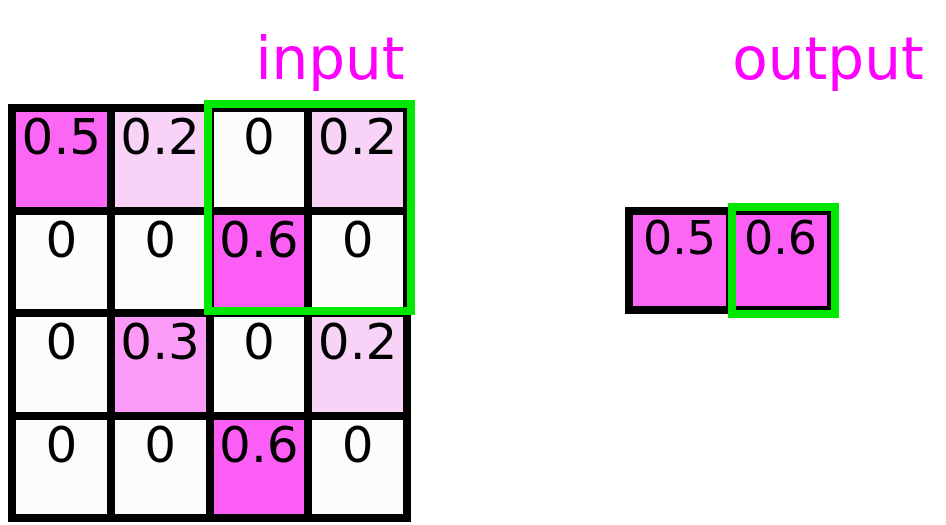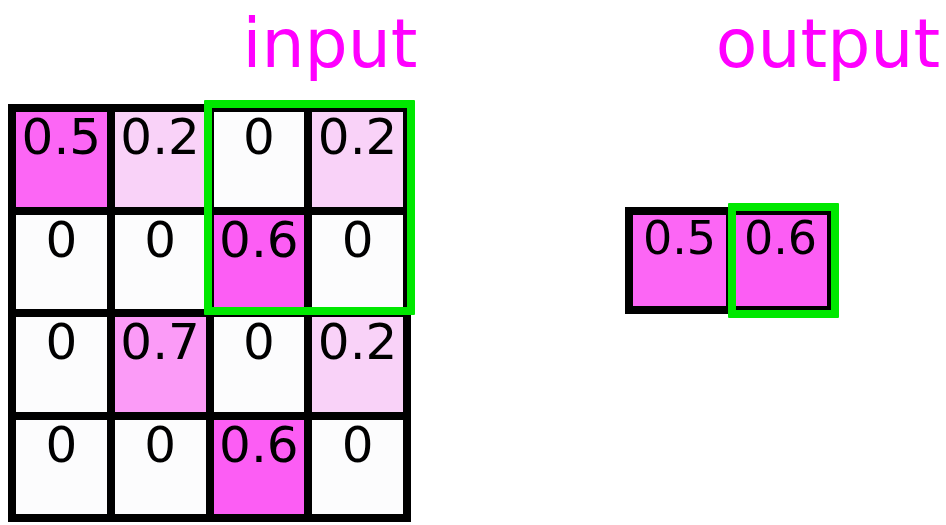--- a/index.html
+++ b/index.html
@@ -12,25 +12,26 @@
     height: 525px;
     position: relative;
     overflow: hidden;
     font-family: "DejaVu Sans", sans-serif;
   }
 
   
   .title {
     position: absolute;
     color: #ff00ff;
-    font-size: 68px;
+    font-size: 58px;
     line-height: 1;
     font-family: "DejaVu Sans", sans-serif;
     white-space: nowrap;
     text-align: center;
+    margin-top: 20px;
   }
   #title-input  { left: 150px; top: 10px; width: 360px; }
   #title-output { left: 660px; top: 10px; width: 336px; }
 
   
   .grid {
     position: absolute;
     background: #000000;
     box-sizing: border-box;
     display: grid;
@@ -111,21 +112,21 @@
     <div class="cell" style="background: rgb(252, 93, 244);">
       <span>0.6</span>
     </div>
     <div class="cell" style="background: rgb(252, 252, 253);">
       <span>0</span>
     </div>
     <div class="cell" style="background: rgb(252, 252, 253);">
       <span>0</span>
     </div>
     <div class="cell" style="background: rgb(251, 155, 247);">
-      <span>0.7</span>
+      <span>0.3</span>
     </div>
     <div class="cell" style="background: rgb(252, 252, 253);">
       <span>0</span>
     </div>
     <div class="cell" style="background: rgb(249, 210, 248);">
       <span>0.2</span>
     </div>
     <div class="cell" style="background: rgb(252, 252, 253);">
       <span>0</span>
     </div>

